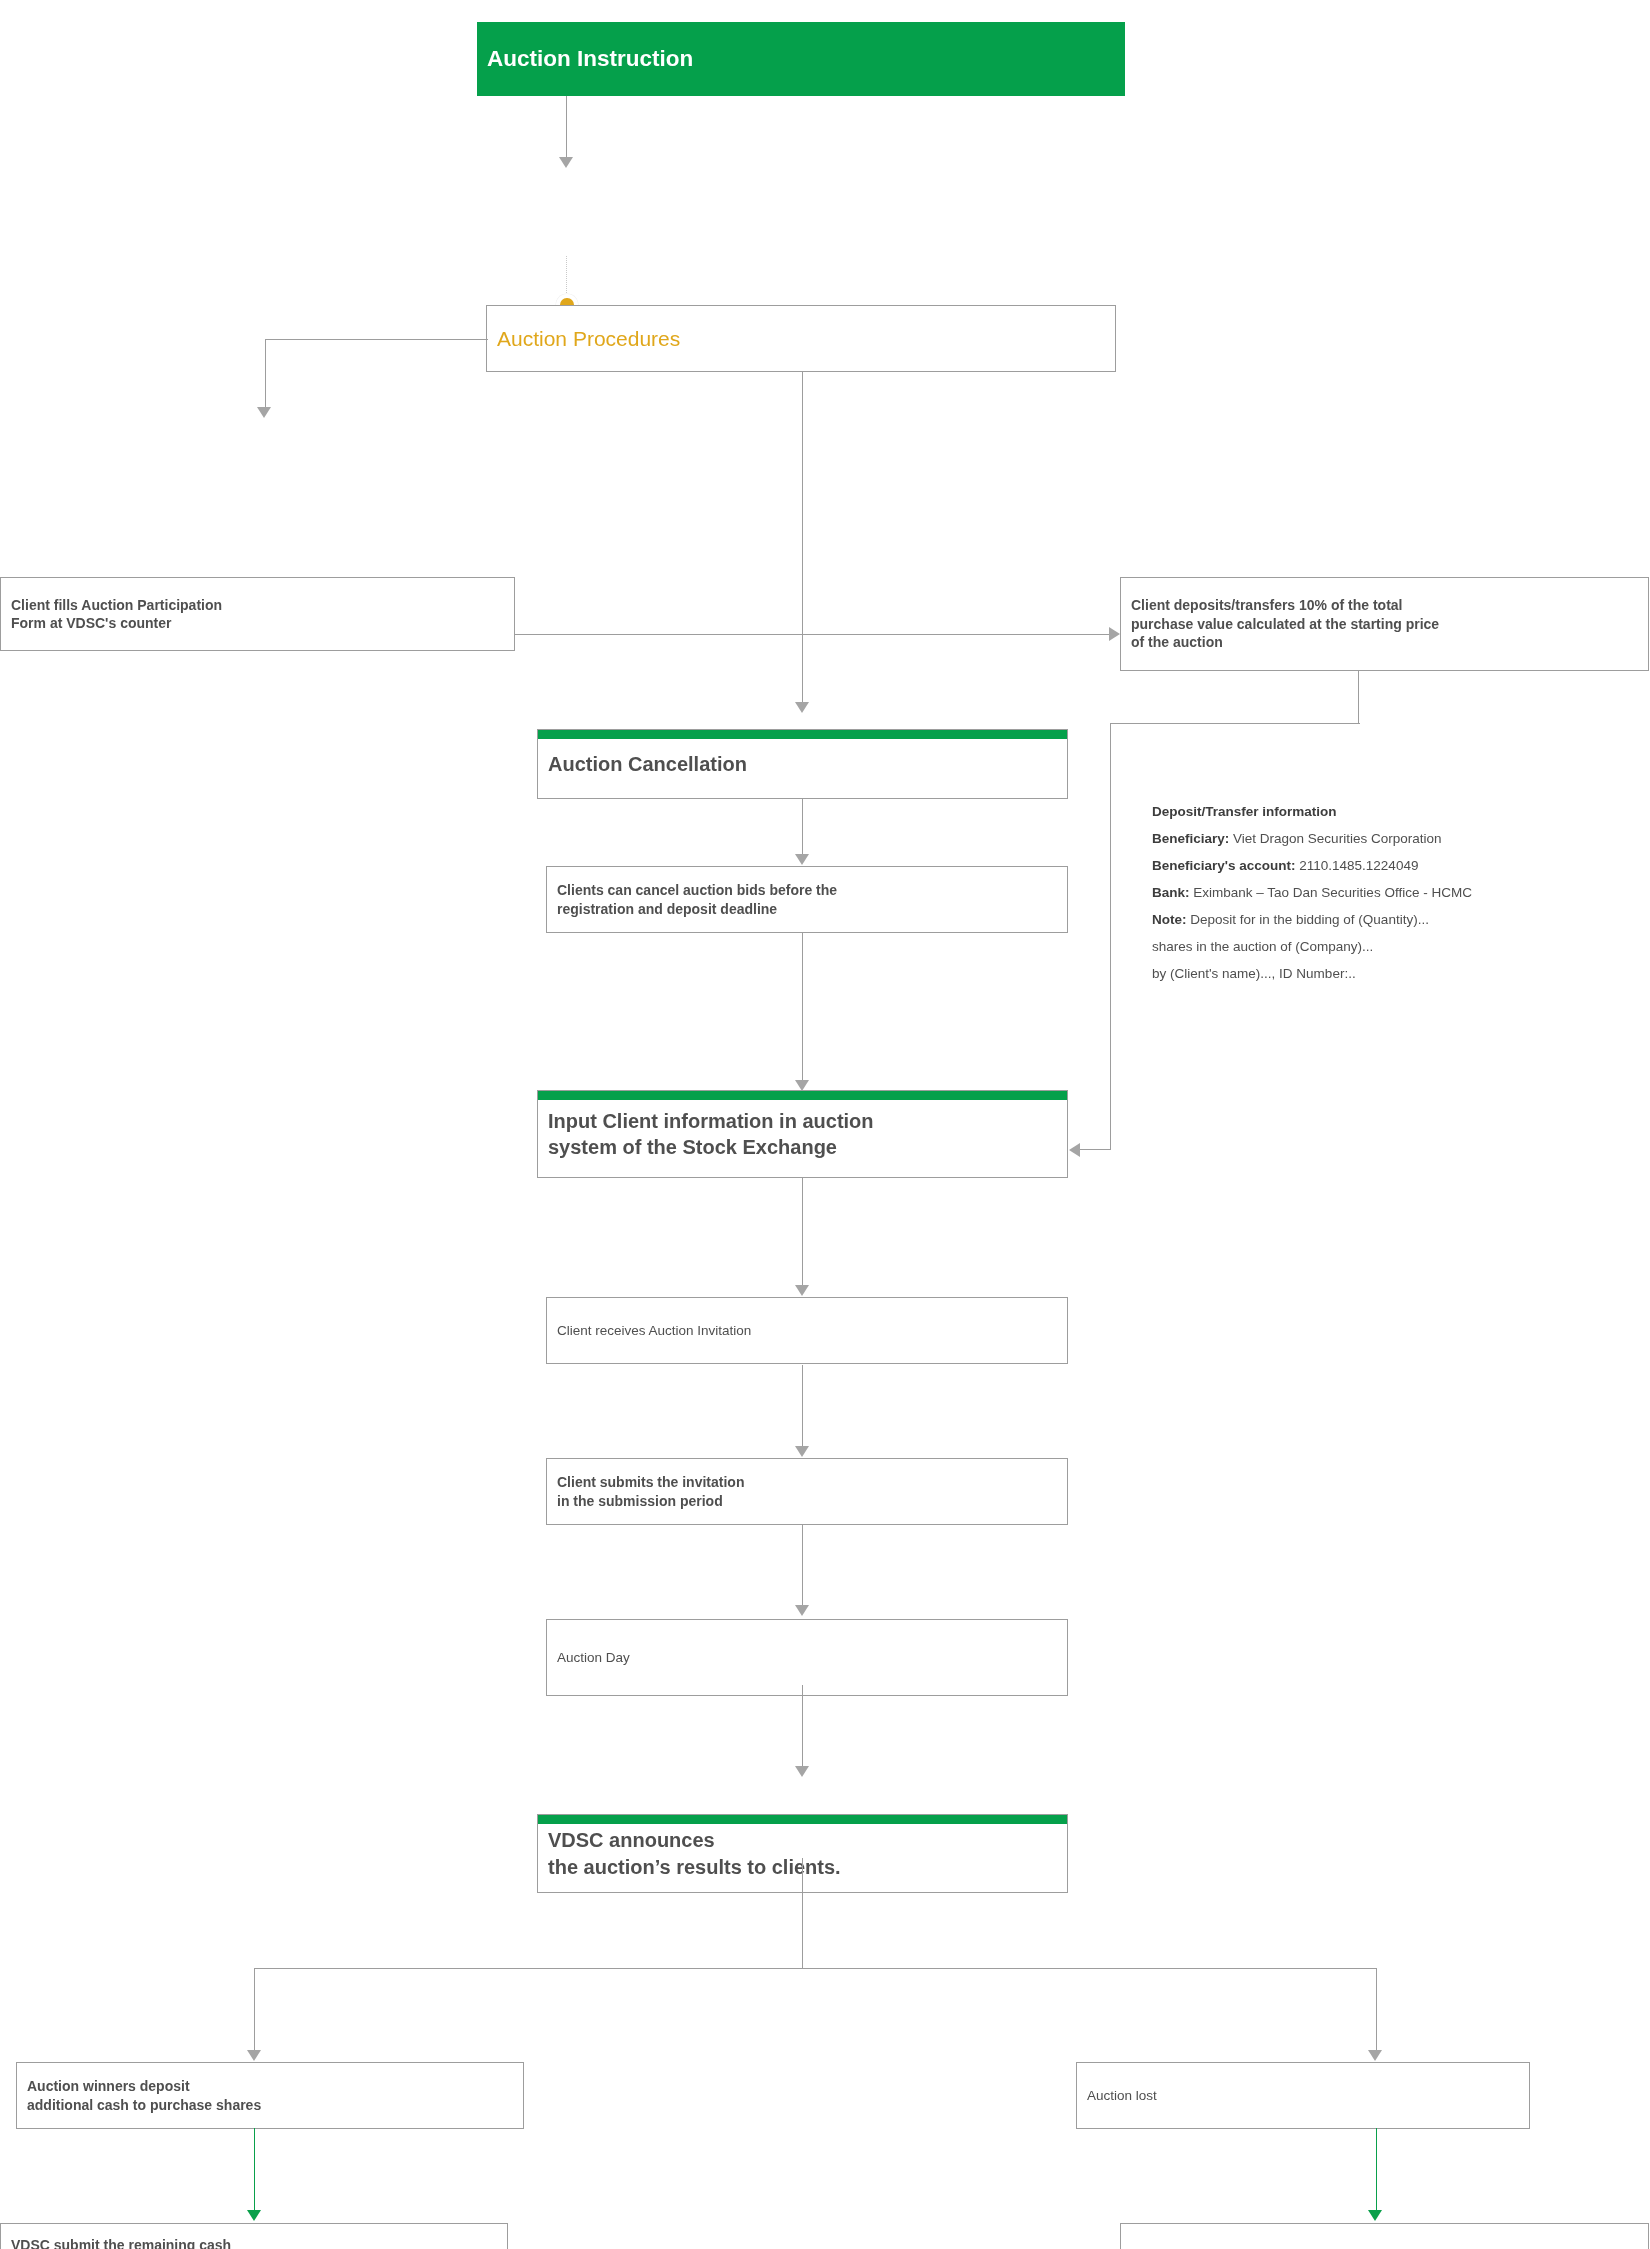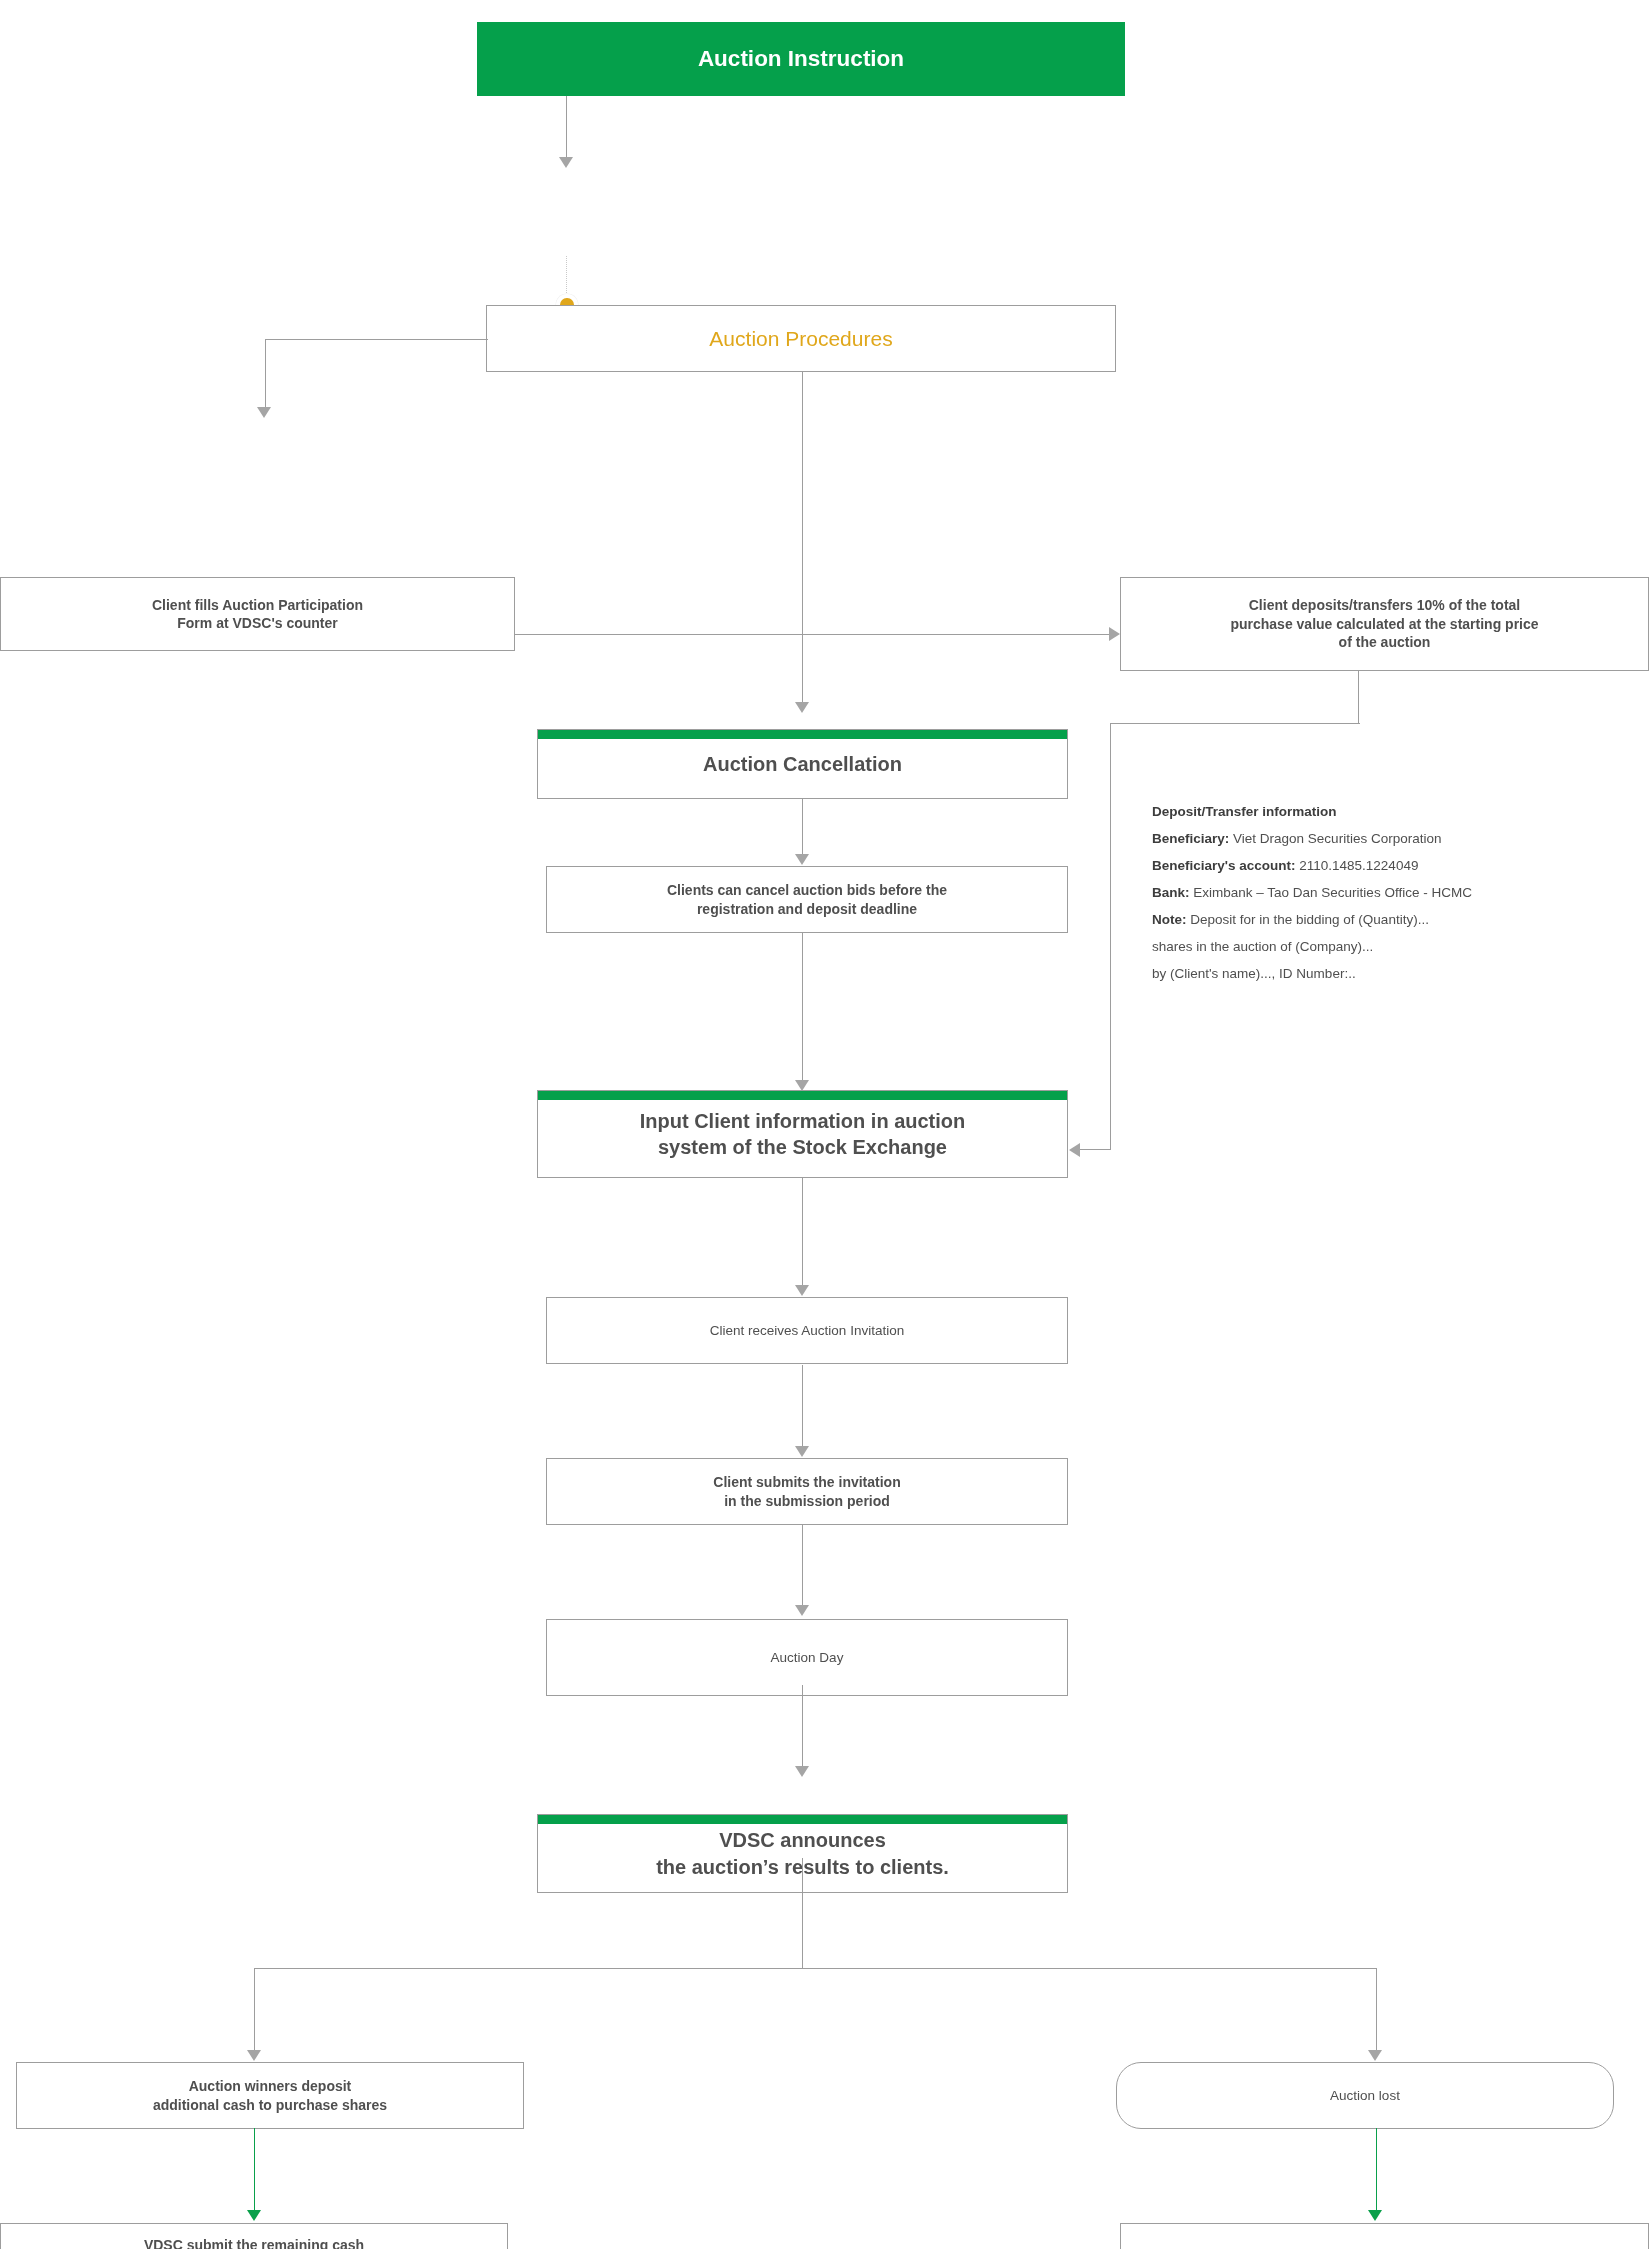--- a/index.html
+++ b/index.html
@@ -17,21 +17,20 @@
   }
   
   .node{
     position:absolute;
     box-sizing:border-box;
     background:#ffffff;
     border:1.3px solid #9d9d9d;
     display:flex;
     align-items:center;
     justify-content:center;
-    text-align:center;
     line-height:1.32;
     color:#4f4f4f;
     padding:6px 10px;
   }
   .node .txt{width:100%;white-space:pre-line;}
   
   .node.accent::before{
     content:"";
     position:absolute;
     left:0;right:0;top:0;
@@ -245,21 +244,21 @@
 
   <div class="ln v green" style="left:254px;top:2128px;height:83px;"></div>
   <div class="ah green" style="left:247px;top:2210px;"></div>
 
   <div class="node" style="left:0px;top:2223px;width:508px;height:81px;">
     <span class="txt t-md">VDSC submit the remaining cash
 in accordance with
 the auction result announcement</span>
   </div>
 
-  <div class="node" style="left:1116px;top:2062px;width:498px;height:67px;border-radius:25px;">
+  <div class="node" style="left:1076px;top:2062px;width:454px;height:67px;">
     <span class="txt t-sm">Auction lost</span>
   </div>
 
   <div class="ln v green" style="left:1376px;top:2128px;height:83px;"></div>
   <div class="ah green" style="left:1368px;top:2210px;"></div>
 
   <div class="node" style="left:1120px;top:2223px;width:529px;height:67px;">
     <span class="txt t-sm">VDSC refunds all deposit to Client</span>
   </div>
 

